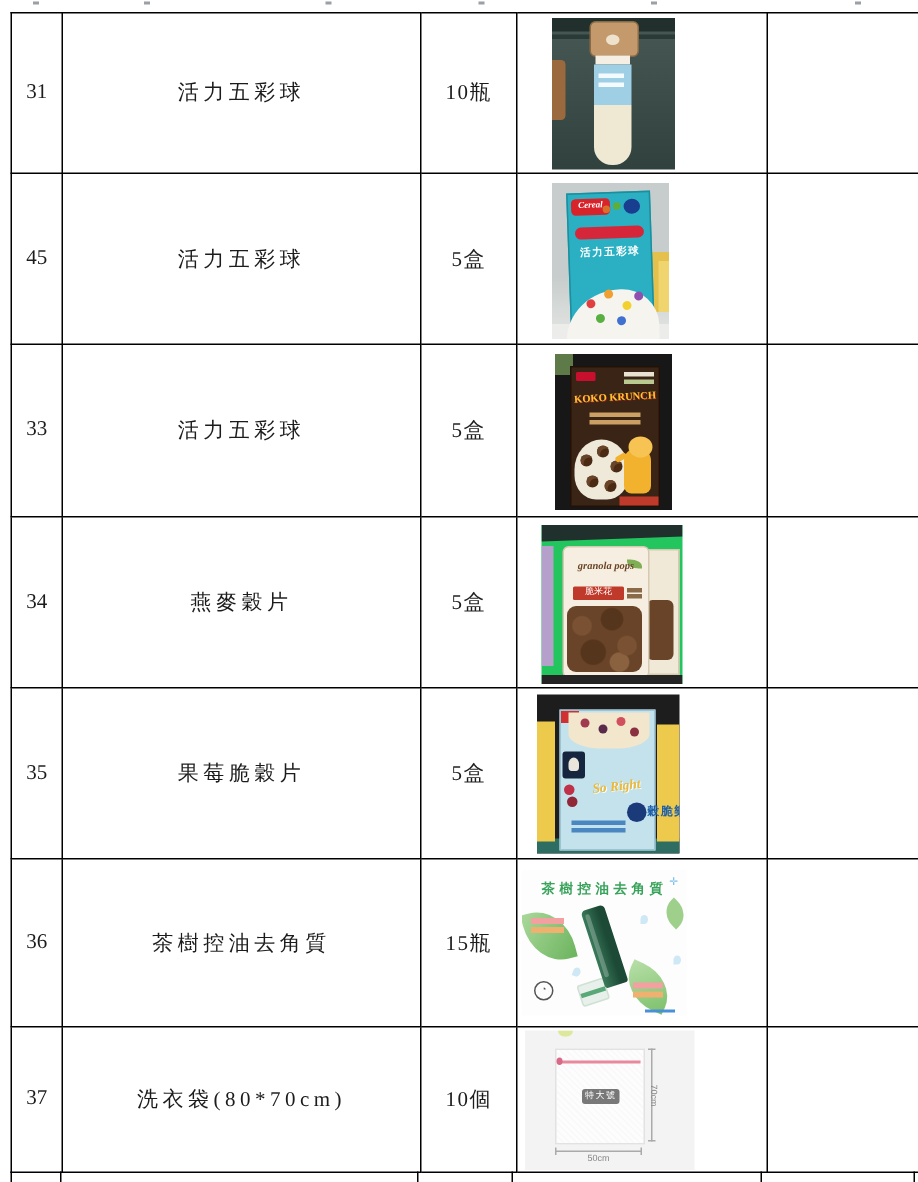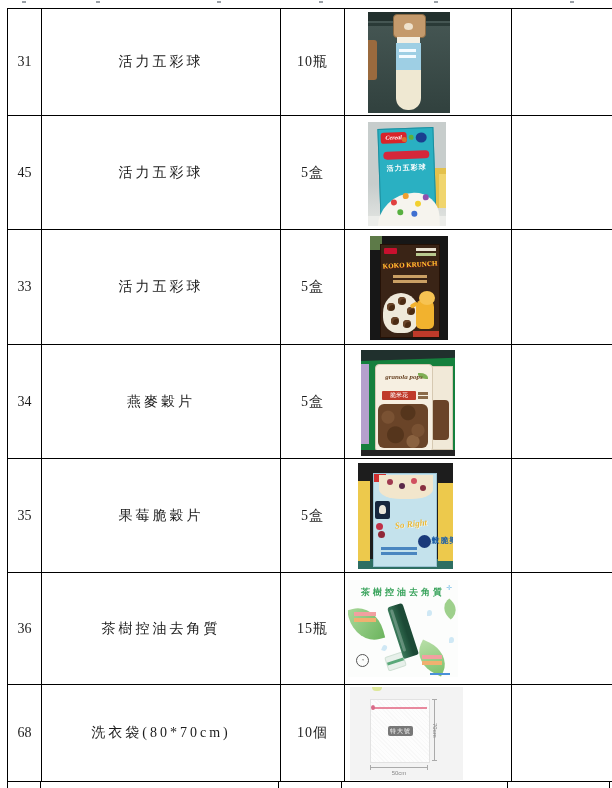--- a/index.html
+++ b/index.html
@@ -70,21 +70,21 @@
   .p33 .bowl{position:absolute;left:2px;bottom:4px;width:36px;height:40px;background:#efe9da;border-radius:50% 50% 40% 40%;}
   .p33 .curl{position:absolute;width:8px;height:8px;border-radius:50%;background:#4a2a12;box-shadow:inset 2px 2px 0 #6a4428;}
   .p33 .k1{left:6px;bottom:26px;} .p33 .k2{left:17px;bottom:32px;} .p33 .k3{left:26px;bottom:22px;}
   .p33 .k4{left:10px;bottom:12px;} .p33 .k5{left:22px;bottom:9px;}
   .p33 .bear{position:absolute;right:5px;bottom:8px;width:18px;height:30px;background:#f2b22e;border-radius:8px 8px 5px 5px;}
   .p33 .bear-head{position:absolute;right:4px;bottom:32px;width:16px;height:14px;background:#f7c352;border-radius:50%;}
   .p33 .bear-arm{position:absolute;right:21px;bottom:30px;width:8px;height:4px;background:#f2b22e;border-radius:2px;transform:rotate(-30deg);}
   .p33 .red-base{position:absolute;right:0;bottom:0;width:26px;height:6px;background:#bf3a2a;}
 
   
-  .p34{width:94px;height:106px;margin:2px 0 0 16px;background:#15803d;}
+  .p34{width:94px;height:106px;margin:2px 0 0 16px;background:#22c55e;}
   .p34 .top-shelf{position:absolute;left:0;top:0;width:100%;height:11px;background:#20302d;transform:skewY(-2deg);transform-origin:left;}
   .p34 .purple{position:absolute;left:0;top:14px;width:8px;height:80px;background:#b5a0cc;}
   .p34 .pouch{position:absolute;left:14px;top:14px;width:56px;height:86px;background:#f6efe1;border:1px solid #d6c9b2;border-radius:4px;}
   .p34 .pouch2{position:absolute;left:68px;top:16px;width:22px;height:82px;background:#f1e9d8;border:1px solid #d6c9b2;}
   .p34 .leaf{position:absolute;right:4px;top:8px;width:10px;height:6px;background:#7fae55;border-radius:0 80% 0 80%;}
   .p34 .logo{position:absolute;left:0;top:9px;width:100%;text-align:center;color:#6a4526;font-weight:bold;font-style:italic;font-size:7px;line-height:7px;}
   .p34 .tag{position:absolute;left:6px;top:26px;width:34px;height:9px;background:#c03a2b;color:#fff;font-size:6px;line-height:9px;text-align:center;border-radius:1px;}
   .p34 .tag-side{position:absolute;left:42px;top:27px;width:10px;height:3px;background:#8a6a48;box-shadow:0 4px 0 #8a6a48;}
   .p34 .cluster{position:absolute;left:2px;bottom:3px;width:50px;height:44px;border-radius:6px;
         background:radial-gradient(circle at 20% 30%,#7a5233 6px,transparent 7px),
@@ -321,21 +321,21 @@
           <span class="drop d2"></span>
           <span class="drop d3"></span>
           <div class="badge">◔</div>
           <div class="blue-line"></div>
         </div>
       </td>
       <td class="c-blank"></td>
     </tr>
 
     <tr class="r37">
-      <td class="c-no"><span>68</span></td>
+      <td class="c-no"><span>37</span></td>
       <td class="c-name"><span>洗衣袋(80*70cm)</span></td>
       <td class="c-qty"><span>10個</span></td>
       <td class="c-img">
         <div class="photo p37">
           <div class="corner"></div>
           <div class="bag">
             <div class="zip"></div>
             <div class="pull"></div>
             <div class="label">特大號</div>
           </div>

